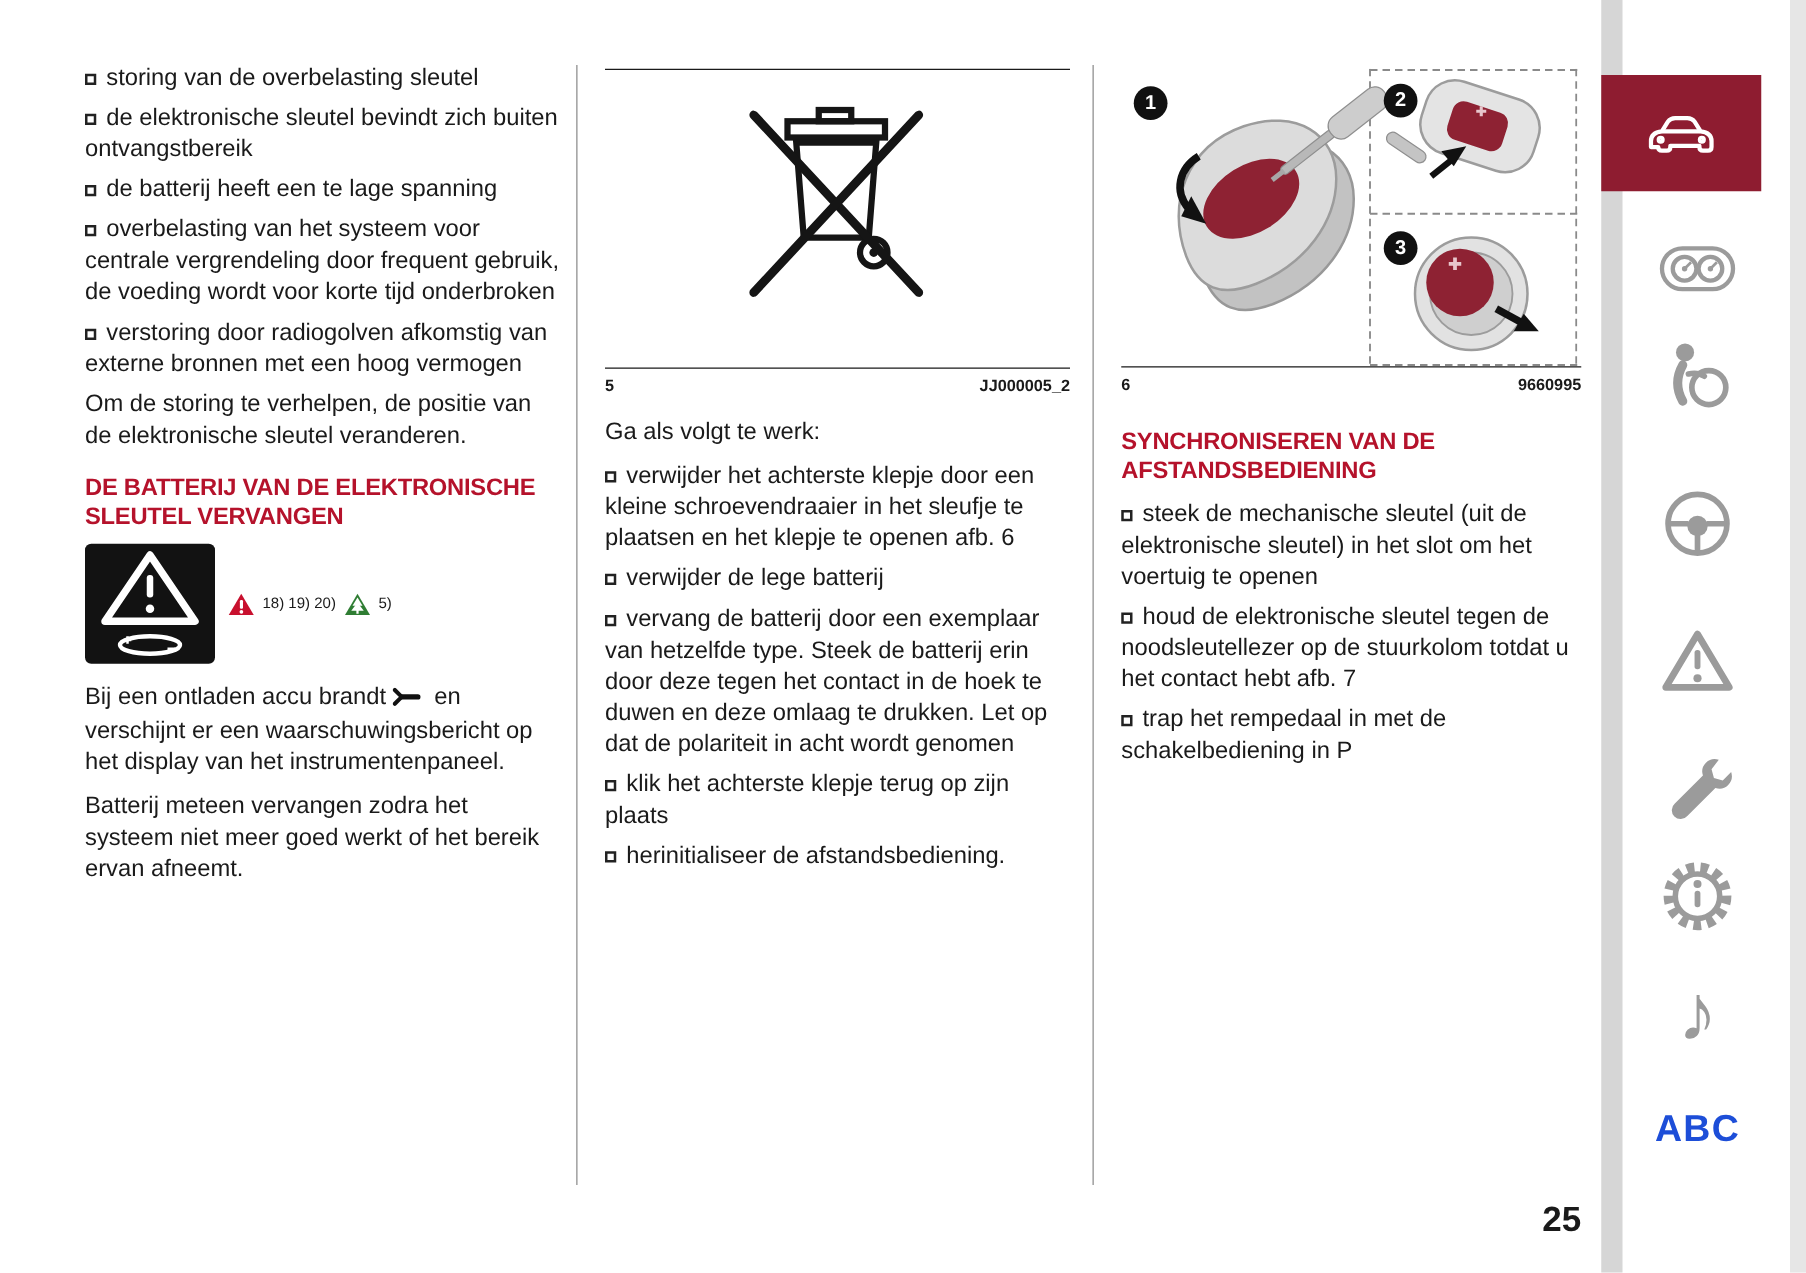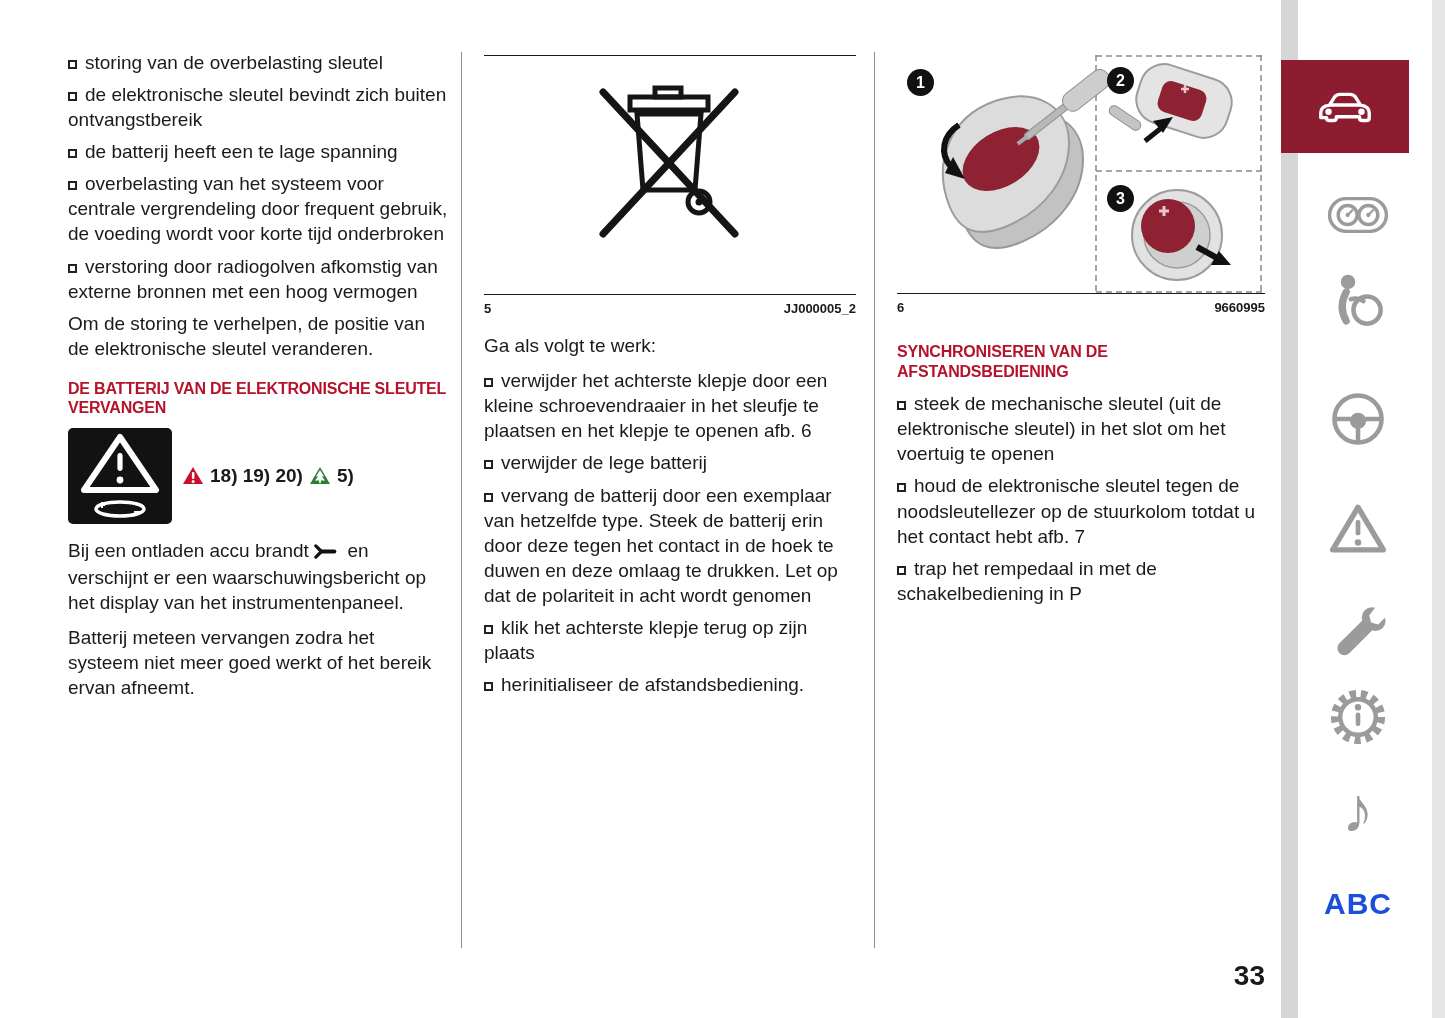--- a/index.html
+++ b/index.html
@@ -13,25 +13,25 @@
   .col{position:absolute;}
   .col-left{left:68px;top:50px;width:380px;}
   .col-mid{left:484px;top:55px;width:372px;}
   .col-right{left:897px;top:55px;width:368px;}
   .vdiv{position:absolute;width:1px;background:#8c8c8c;top:52px;height:896px;}
   .vdiv1{left:461px;} .vdiv2{left:874px;}
   p{margin:0 0 10px;}
   ul.bullets{list-style:none;margin:0 0 4px;padding:0;}
   ul.bullets li{margin:0 0 7px;}
   .sq{display:inline-block;width:9px;height:9px;border:2px solid #222;margin-right:8px;}
-  .h-red{color:var(--accent-red,#b5122b);font-weight:bold;font-size:16px;line-height:1.22;margin:18px 0 10px;letter-spacing:-0.2px;}
+  .h-red{color:var(--accent-red,#b5122b);font-weight:bold;font-size:19px;line-height:1.22;margin:18px 0 10px;letter-spacing:-0.2px;}
   
   .warnrow{display:flex;align-items:center;gap:10px;margin:4px 0 14px;}
   .warnbox{width:104px;height:96px;background:#121212;border-radius:5px;display:flex;align-items:center;justify-content:center;flex:0 0 auto;}
-  .refs{display:flex;align-items:center;gap:6px;font-weight:bold;font-size:19px;}
+  .refs{display:flex;align-items:center;gap:6px;font-weight:normal;font-size:12px;}
   .inline-wrench{display:inline-block;vertical-align:-2px;margin-right:4px;}
   
   .fig-rule{border-top:1.6px solid #1a1a1a;height:0;}
   .fig-art{height:238px;display:flex;align-items:center;justify-content:center;position:relative;}
   .fig-cap{display:flex;justify-content:space-between;font-weight:bold;font-size:13px;margin-top:5px;}
   .fig-spacer{height:16px;}
   .callout{position:absolute;width:27px;height:27px;border-radius:50%;background:#111;color:#fff;
            font-weight:bold;font-size:16px;display:flex;align-items:center;justify-content:center;}
   
   .rail{position:absolute;left:1281px;top:0;width:17px;height:1018px;background:#d6d6d6;}
@@ -268,13 +268,13 @@
       <circle cx="36" cy="36" r="20" class="s-stroke" stroke-width="5"></circle>
       <rect x="33.4" y="31" width="5.2" height="15" rx="2.5" class="s-fill"></rect>
       <circle cx="36" cy="25" r="3.6" class="s-fill"></circle>
     </svg>
   </div>
 
   <div class="side-note">♪</div>
   <div class="side-abc">ABC</div>
 </div>
 
-<div class="page-num">33</div>
+<div class="page-num">25</div>
 
 </body></html>

